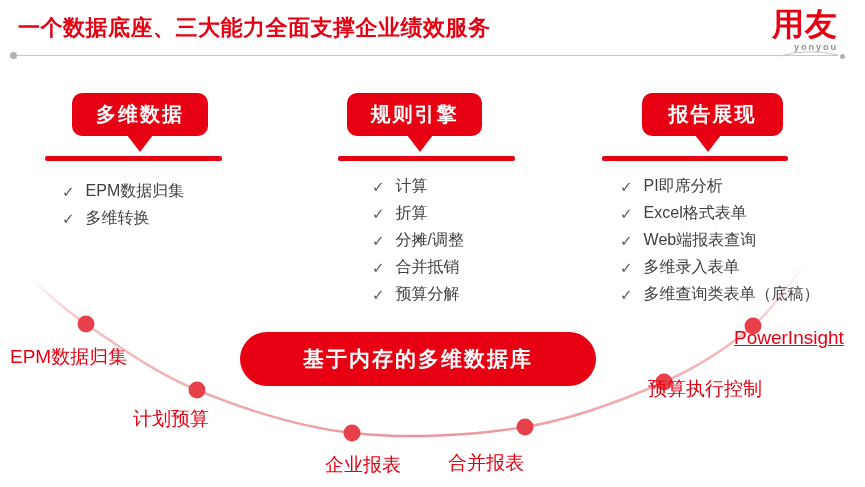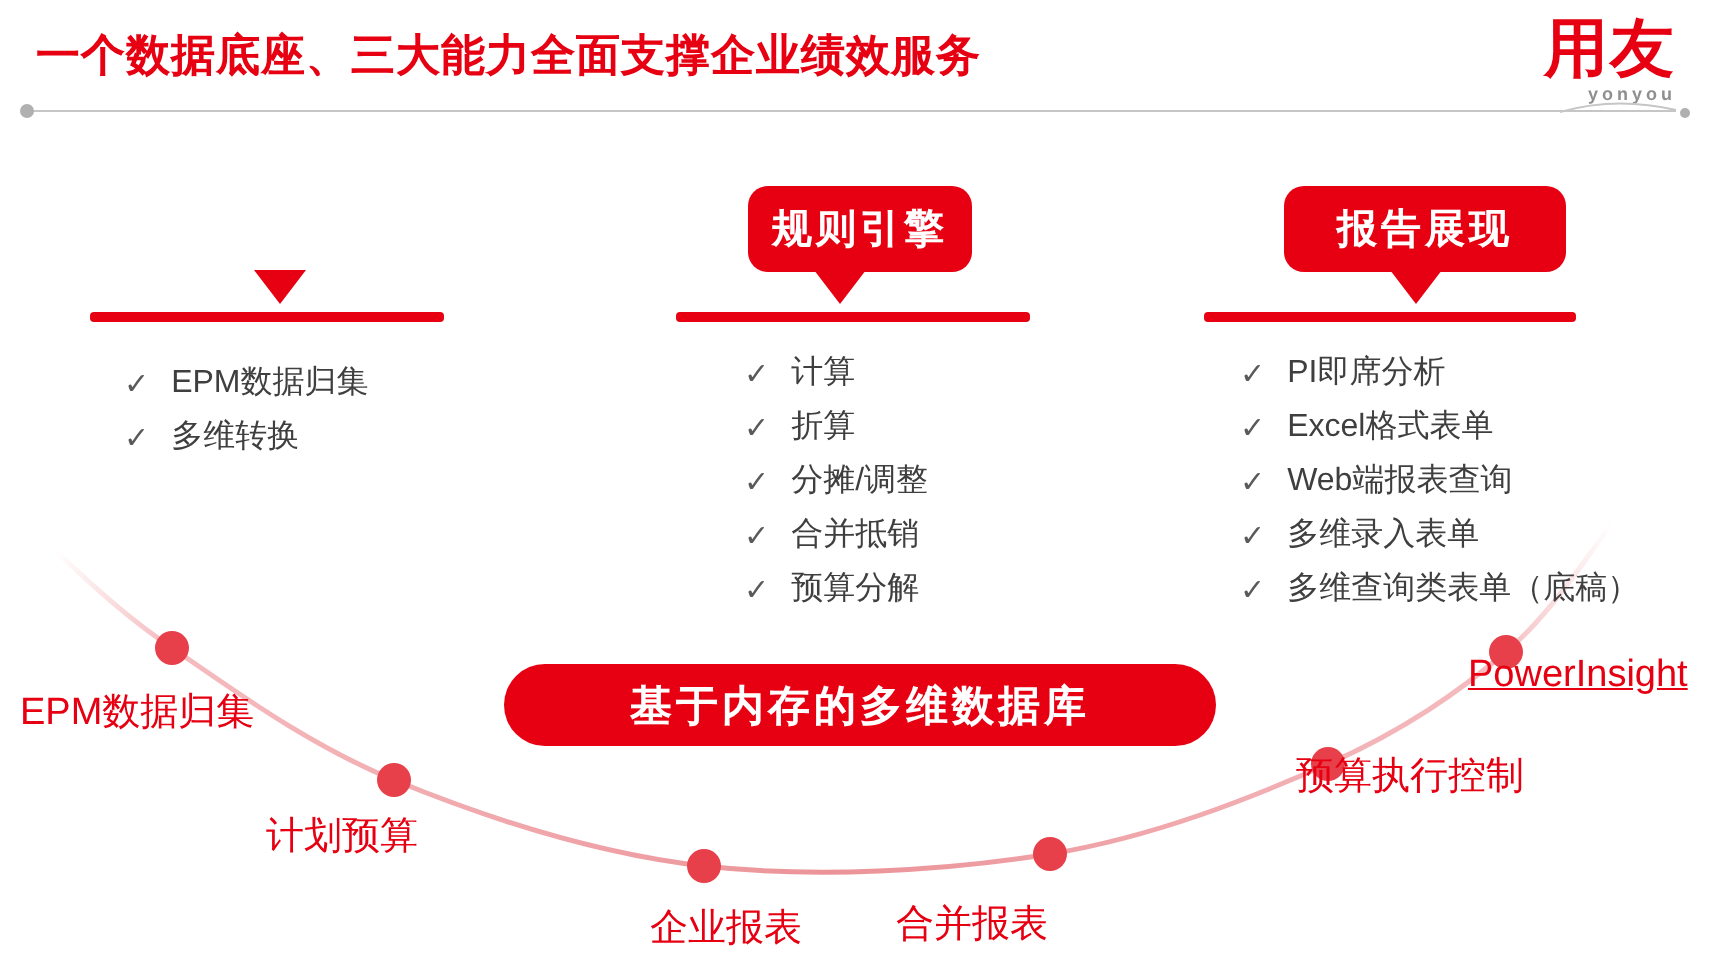--- a/index.html
+++ b/index.html
@@ -38,21 +38,21 @@
     border-left:13px solid transparent;border-right:13px solid transparent;
     border-top:17px solid var(--brand-red);
   }
   .redline{position:absolute;top:156px;height:5px;background:var(--brand-red);border-radius:2px;}
 
   .checklist{position:absolute;list-style:none;margin:0;padding:0;}
   .checklist li{display:flex;align-items:center;height:27px;font-size:16px;color:var(--text-dark);white-space:nowrap;}
   .checklist .check{color:var(--check-gray);margin-right:11px;font-size:15px;font-weight:bold;}
 
   .pill{
-    position:absolute;left:252px;top:332px;width:356px;height:41px;border-radius:28px;
+    position:absolute;left:240px;top:332px;width:356px;height:54px;border-radius:28px;
     background:var(--brand-red);color:#fff;font-size:21px;font-weight:bold;
     display:flex;align-items:center;justify-content:center;letter-spacing:2px;
   }
 
   .curve-svg{position:absolute;left:0;top:0;width:865px;height:487px;}
   .curve-label{
     position:absolute;color:var(--brand-red);font-size:19px;white-space:nowrap;line-height:1.1;
   }
   .curve-label.link{text-decoration:underline;cursor:pointer;}
 </style>
@@ -87,34 +87,35 @@
     <g id="dots-group">
         <circle cx="86" cy="324" r="8.5" fill="#e7404a"></circle>
         <circle cx="197" cy="390" r="8.5" fill="#e7404a"></circle>
         <circle cx="352" cy="433" r="8.5" fill="#e7404a"></circle>
         <circle cx="525" cy="427" r="8.5" fill="#e7404a"></circle>
         <circle cx="664" cy="382" r="8.5" fill="#e7404a"></circle>
         <circle cx="753" cy="326" r="8.5" fill="#e7404a"></circle>
       </g>
   </svg>
 
+  <div class="badge" style="left:72px;width:136px;">多维数据</div>
   <div class="badge-pointer" style="left:127px;"></div>
   <div class="redline" style="left:45px;width:177px;"></div>
   <ul class="checklist" style="left:62px;top:178px;">
       <li>
         <span class="check">✓</span>
         <span>EPM数据归集</span>
       </li>
       <li>
         <span class="check">✓</span>
         <span>多维转换</span>
       </li>
     </ul>
 
-  <div class="badge" style="left:374px;width:112px;text-align:center;">规则引擎</div>
+  <div class="badge" style="left:347px;width:135px;text-align:center;">规则引擎</div>
   <div class="badge-pointer" style="left:407px;"></div>
   <div class="redline" style="left:338px;width:177px;"></div>
   <ul class="checklist" style="left:372px;top:173px;">
       <li>
         <span class="check">✓</span>
         <span>计算</span>
       </li>
       <li>
         <span class="check">✓</span>
         <span>折算</span>

